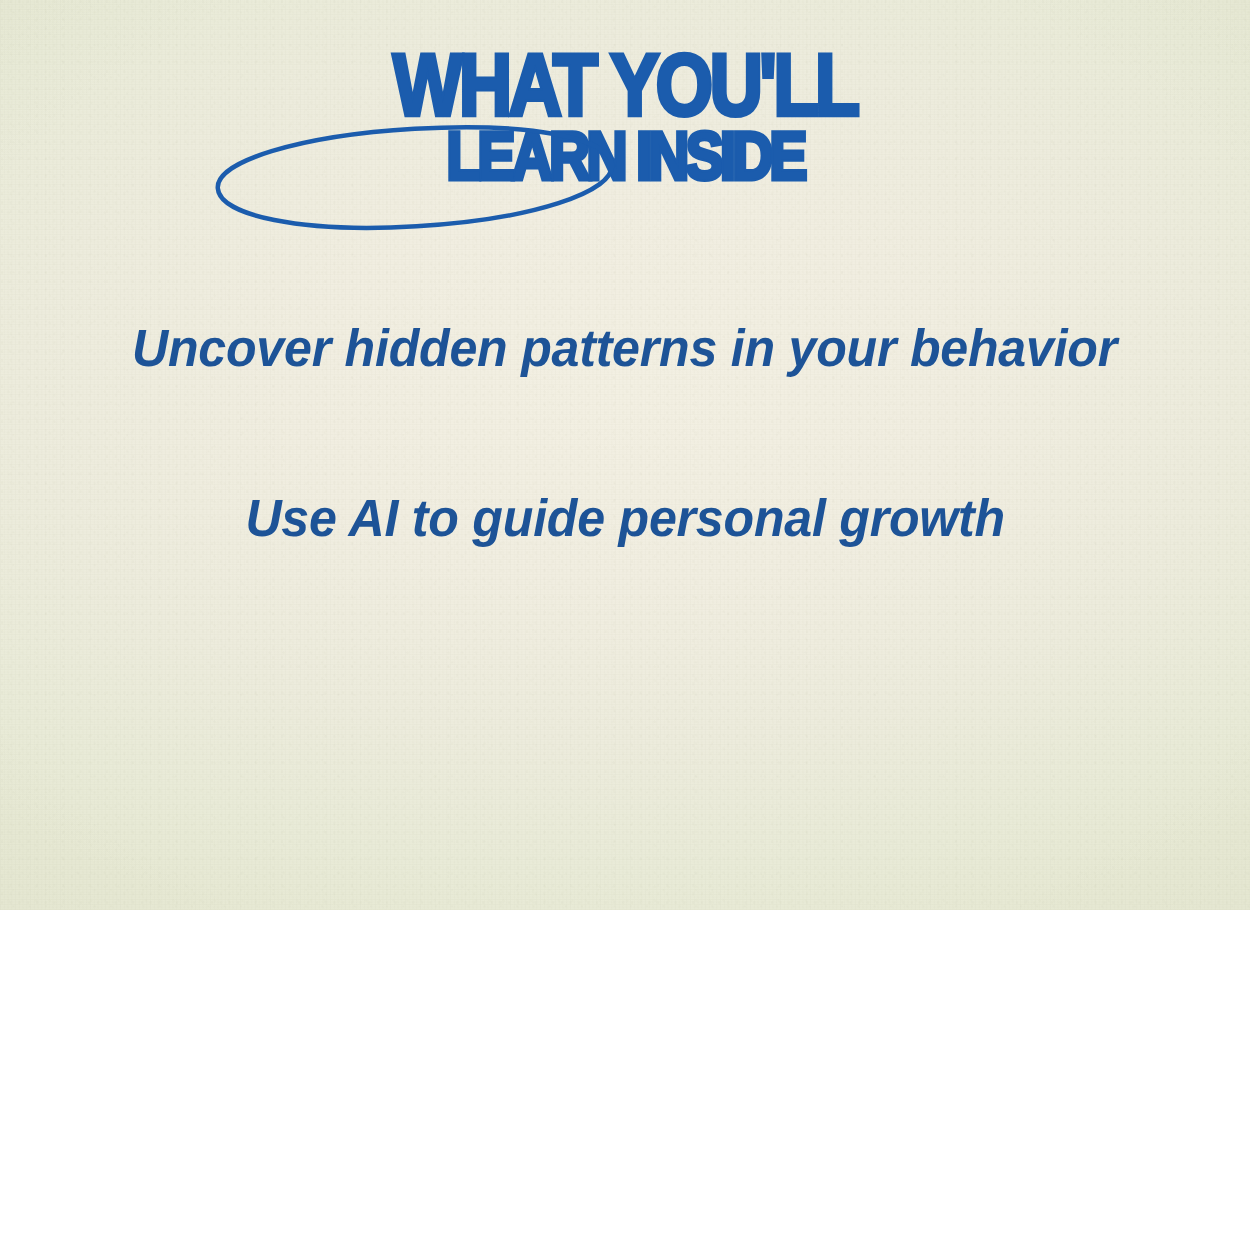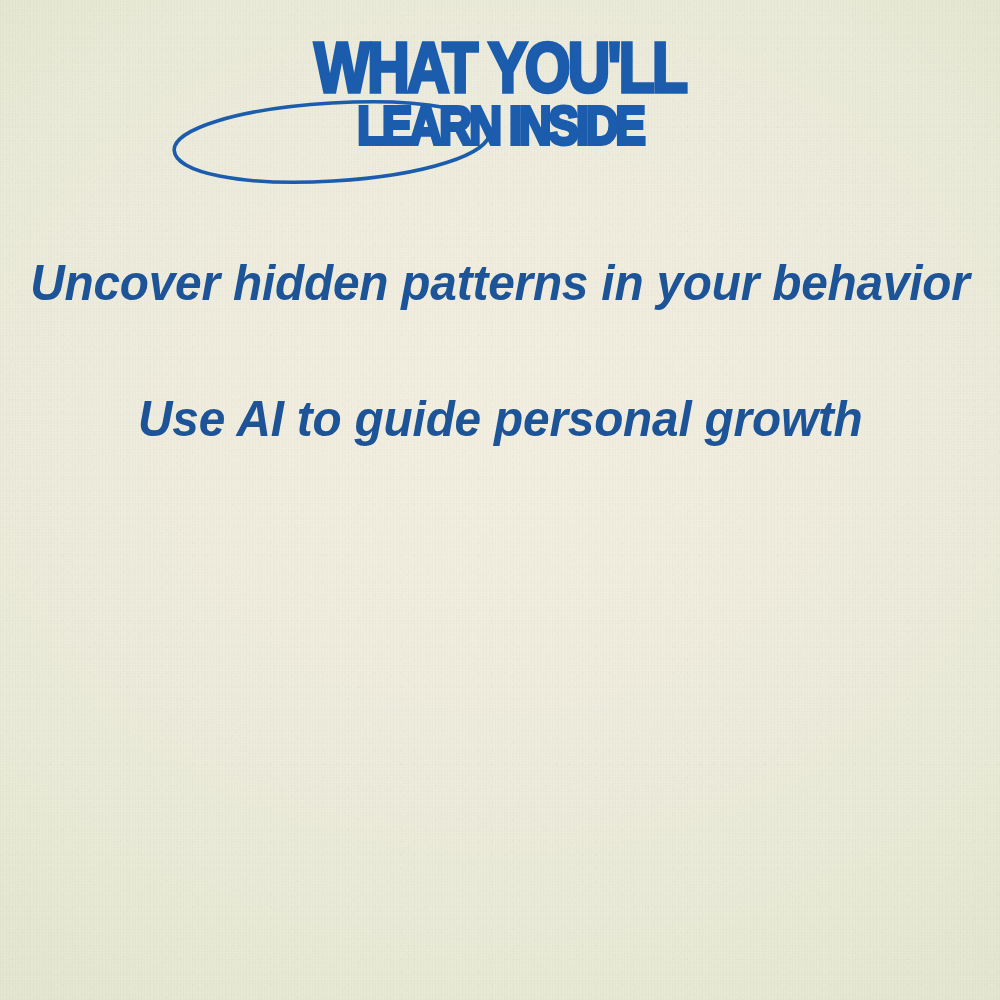--- a/index.html
+++ b/index.html
@@ -9,21 +9,21 @@
   body {
     width: 1000px;
     height: 1000px;
     overflow: hidden;
     font-family: "Liberation Sans", sans-serif;
   }
 
   #poster {
     position: relative;
     width: 1000px;
-    height: 1000px;
+    height: 728px;
     box-sizing: border-box;
     background:
       radial-gradient(ellipse 78% 62% at 50% 43%,
         #f3f0e3 0%,
         #f1eee1 34%,
         #edecdd 62%,
         #e9ebd8 85%,
         #e7e9d4 100%);
     overflow: hidden;
   }
@@ -112,21 +112,21 @@
     z-index: 2;
   }
   .benefit-line {
     display: block;
     text-align: center;
     color: #1d5397;
     font-family: "Liberation Sans", "DejaVu Sans", sans-serif;
     font-weight: 700;
     font-style: italic;
     font-stretch: condensed;
-    font-size: 50px;
+    font-size: 42px;
     letter-spacing: -0.2px;
     line-height: 1;
     height: 136px;
     white-space: nowrap;
   }
   .benefit-line > i {
     font-style: italic;
     display: inline-block;
     transform: scaleX(.955);
     transform-origin: center;

